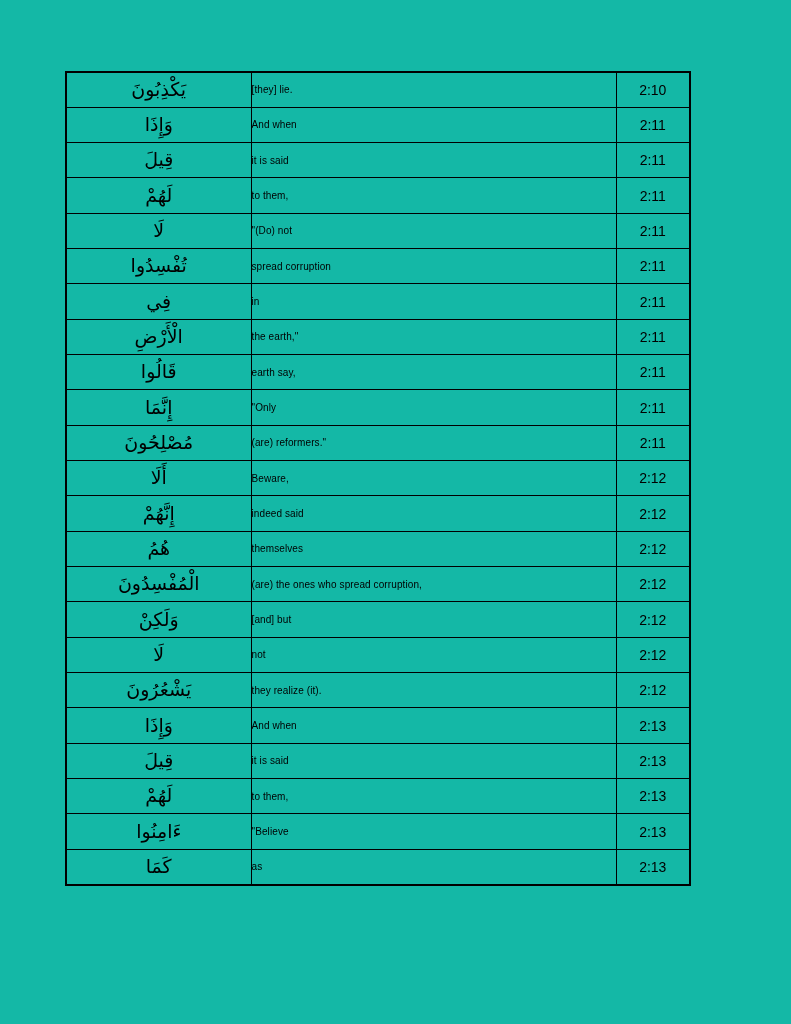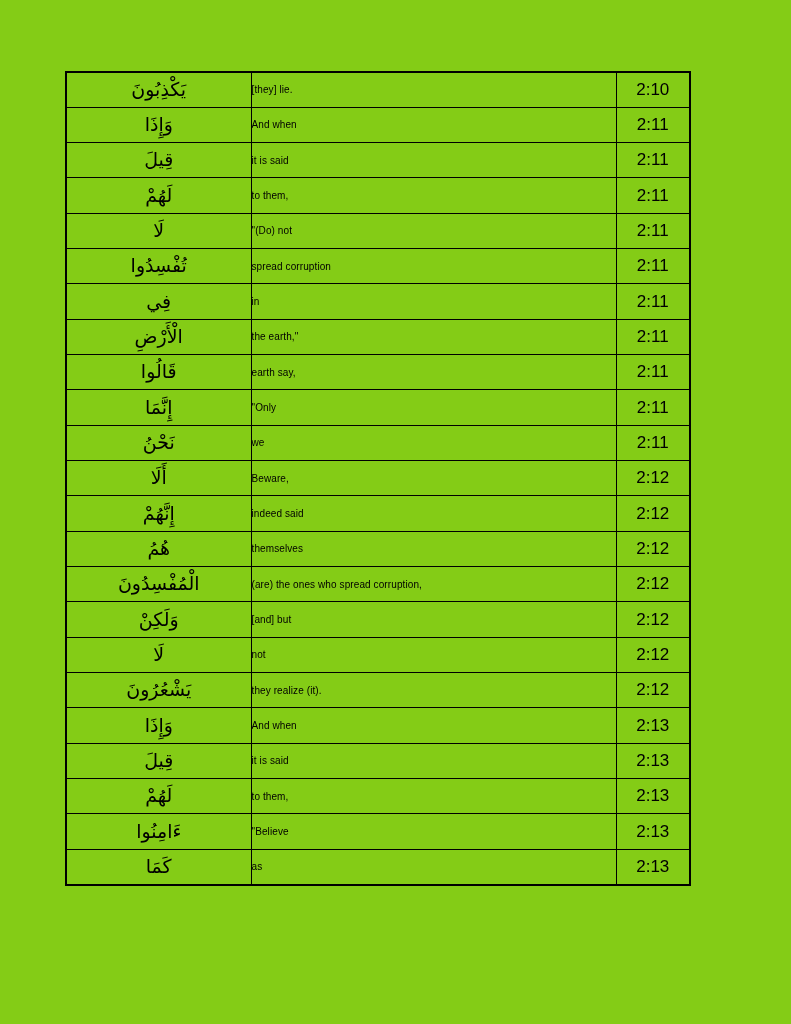--- a/index.html
+++ b/index.html
@@ -11,21 +11,21 @@
     position: relative;
     width: 791px;
     height: 1024px;
     overflow: hidden;
     font-family: "Liberation Sans", sans-serif;
     color: #000000;
   }
   .page {
     position: absolute;
     inset: 0;
-    background: #84cc16;
+    background: #14b8a6;
     padding-left: 17px;
   }
   table.wbw-table {
     position: absolute;
     left: 65px;
     top: 71px;
     width: 624px;
     border-collapse: collapse;
     table-layout: fixed;
     border: 2px solid #000000;
@@ -52,21 +52,21 @@
     vertical-align: middle;
     font-size: 10px;
     padding-left: 8px;
     padding-top: 7px;
     padding-bottom: 2px;
     letter-spacing: 0.1px;
   }
   td.cell-verse {
     text-align: center;
     vertical-align: middle;
-    font-size: 17px;
+    font-size: 14px;
     padding-top: 2px;
   }
 </style>
 </head>
 <body>
 
 <div class="page">
   <table class="wbw-table">
     <colgroup>
       <col style="width:185px">
@@ -118,22 +118,22 @@
         <td class="cell-arabic">قَالُوا</td>
         <td class="cell-translation">earth say,</td>
         <td class="cell-verse">2:11</td>
       </tr>
       <tr>
         <td class="cell-arabic">إِنَّمَا</td>
         <td class="cell-translation">"Only</td>
         <td class="cell-verse">2:11</td>
       </tr>
       <tr>
-        <td class="cell-arabic">نَحْنُ</td>
-        <td class="cell-translation">we</td>
+        <td class="cell-arabic">مُصْلِحُونَ</td>
+        <td class="cell-translation">(are) reformers."</td>
         <td class="cell-verse">2:11</td>
       </tr>
       <tr>
         <td class="cell-arabic">أَلَا</td>
         <td class="cell-translation">Beware,</td>
         <td class="cell-verse">2:12</td>
       </tr>
       <tr>
         <td class="cell-arabic">إِنَّهُمْ</td>
         <td class="cell-translation">indeed said</td>

